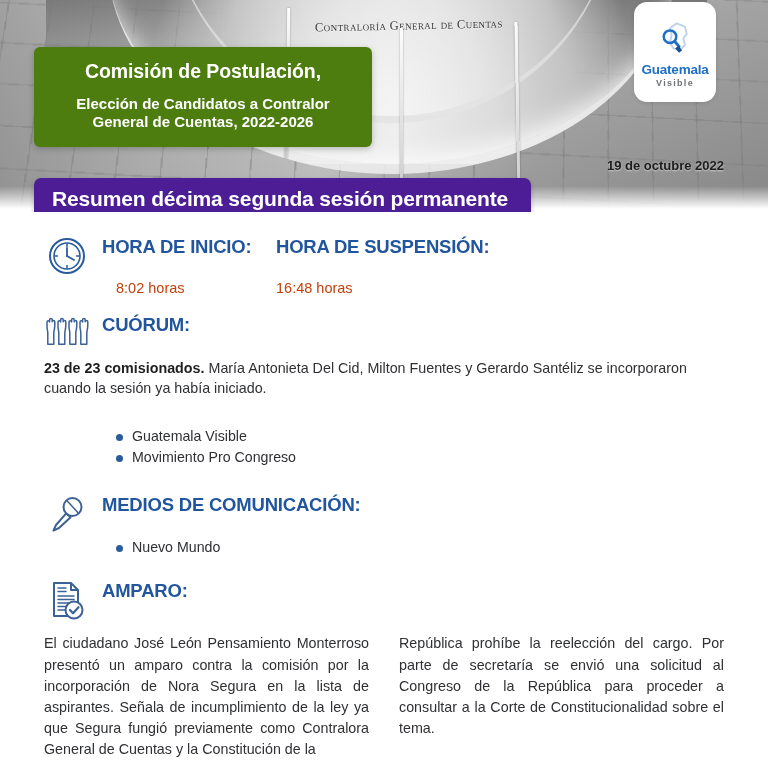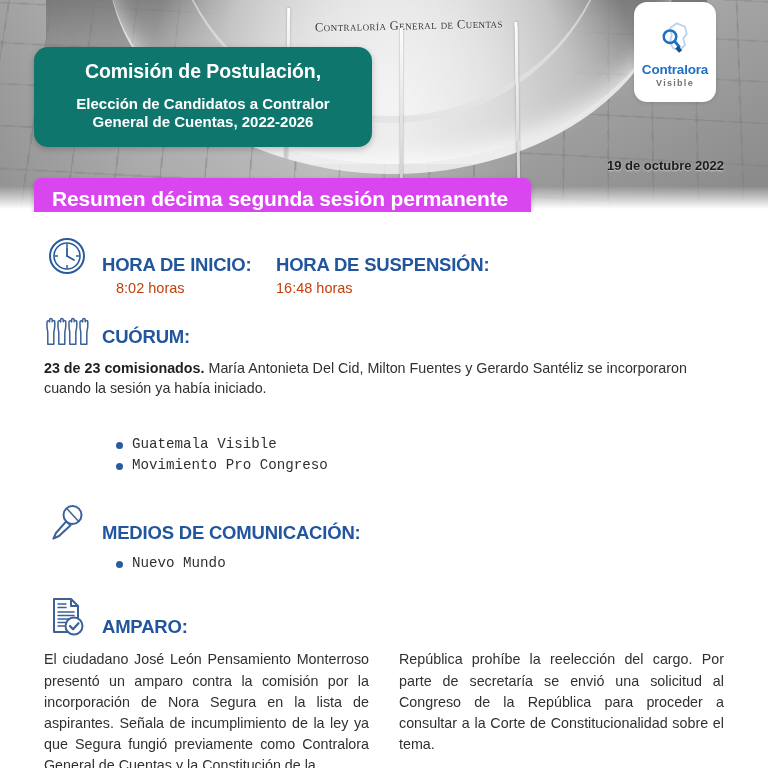--- a/index.html
+++ b/index.html
@@ -99,22 +99,22 @@
     left: 0; right: 0; bottom: 0; height: 26px;
     background: linear-gradient(180deg, rgba(255,255,255,0), #ffffff 88%);
   }
 
   
   .title-card {
     position: absolute;
     left: 34px; top: 47px;
     width: 338px;
     padding: 14px 16px 16px;
-    background: #0f766e;
-    border-radius: 14px;
+    background: #4d7c0f;
+    border-radius: 6px;
     color: #ffffff;
     text-align: center;
     box-shadow: 0 2px 6px rgba(0,0,0,.22);
     z-index: 4;
   }
   .title-line1 {
     font-size: 19.5px; font-weight: bold; line-height: 1.12;
     letter-spacing: -.1px;
   }
   .title-line2 {
@@ -123,21 +123,21 @@
   .title-line3 {
     font-size: 15px; font-weight: bold; line-height: 1.2;
   }
 
   
   .subtitle-bar {
     position: absolute;
     left: 34px; top: 178px;
     width: 497px;
     padding: 9px 16px 10px 18px;
-    background: #d946ef;
+    background: #4c1d95;
     border-radius: 7px;
     color: #ffffff;
     font-size: 21px;
     font-weight: bold;
     letter-spacing: -.15px;
     box-shadow: 0 2px 5px rgba(0,0,0,.22);
     z-index: 4;
   }
 
   
@@ -175,21 +175,21 @@
     font-size: 9px; color: #6f7276; letter-spacing: 1.3px; margin-top: 1px; font-weight: bold;
   }
 
   
   .content {
     position: relative;
     padding: 24px 44px 0 44px;
   }
   .sec-head {
     display: flex;
-    align-items: flex-end;
+    align-items: flex-start;
     gap: 12px;
   }
   .sec-icon {
     width: 46px;
     flex: 0 0 46px;
     display: flex;
     align-items: center;
     justify-content: center;
     color: #2a5c9c;
   }
@@ -217,23 +217,22 @@
   .para {
     margin: 10px 0 0 0;
     font-size: 14.3px;
     line-height: 1.42;
     color: #2f3033;
   }
   .para b { color: #1e1f21; }
 
   ul.bullets {
     list-style: none;
-    margin: 9px 0 0 0;
+    margin: 1px 0 0 0;
     padding: 0 0 0 72px;
-    font-family: Liberation Mono, monospace;
   }
   ul.bullets li {
     position: relative;
     font-size: 14.2px;
     line-height: 1.5;
     color: #2f3033;
     padding-left: 16px;
   }
   ul.bullets li::before {
     content: "";
@@ -291,21 +290,21 @@
 
   <div class="hero-date">19 de octubre 2022</div>
 
   <div class="logo-card">
     <svg class="logo-mark" viewBox="0 0 48 48">
       <path d="M26 4 L36 8 L38 17 L34 22 L36 30 L30 36 L22 34 L18 27 L20 18 L18 10 Z" fill="none" stroke="#bcd3ea" stroke-width="2.2" stroke-linejoin="round"></path>
       <circle cx="18" cy="20" r="7.5" fill="none" stroke="#1f6fc4" stroke-width="3"></circle>
       <path d="M23.5 25.5 L29 32" stroke="#1f6fc4" stroke-width="3.4" stroke-linecap="round"></path>
       <path d="M28 31 l4.5 5.2 -3.6 3.1 -4.6 -5.1 z" fill="#174f8f"></path>
     </svg>
-    <div class="logo-name">Contralora</div>
+    <div class="logo-name">Guatemala</div>
     <div class="logo-sub">Visible</div>
   </div>
 </div>
 
 <div class="content">
 
   <div class="sec-head">
     <div class="sec-icon">
       <svg width="40" height="40" viewBox="0 0 40 40">
         <circle cx="20" cy="20" r="17" fill="none" stroke="#2a5c9c" stroke-width="2"></circle>

